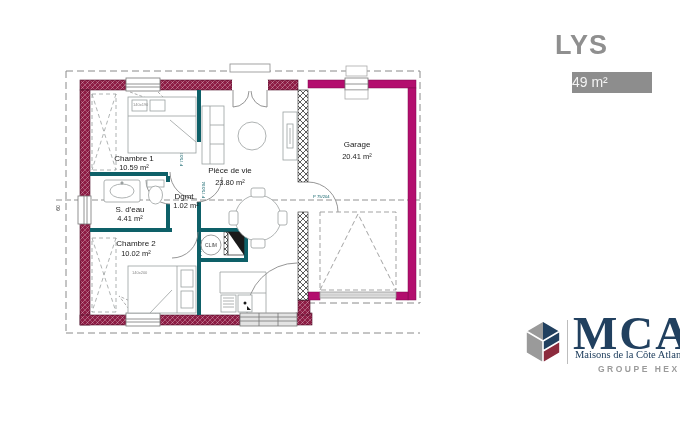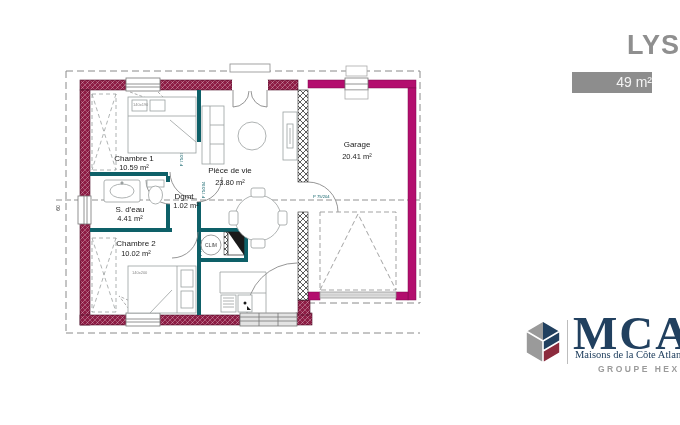--- a/index.html
+++ b/index.html
@@ -1,23 +1,23 @@
 <!DOCTYPE html>
 <html><head>
 <meta charset="utf-8">
 <style>
   html,body{margin:0;padding:0;background:#fff;}
   #screen{position:relative;width:680px;height:425px;overflow:hidden;background:#ffffff;
           font-family:"Liberation Sans",sans-serif;}
   #plan-svg{position:absolute;left:0;top:0;}
-  .title{position:absolute;left:555px;top:30px;width:125px;text-align:right;
+  .title{position:absolute;left:555px;top:30px;width:125px;text-align:left;
          font-size:27px;font-weight:bold;color:#8f8f8f;letter-spacing:1px;}
   .area-badge{position:absolute;left:572px;top:72px;width:80px;height:21px;
               background:#8d8d8d;color:#f3f3f3;font-size:14px;line-height:21px;
-              text-align:right;}
+              text-align:left;}
   .logo{position:absolute;left:520px;top:312px;width:200px;height:75px;}
   .logo-cube{position:absolute;left:2px;top:6px;}
   .logo-divider{position:absolute;left:47px;top:8px;width:1px;height:44px;background:#bdbdbd;}
   .logo-brand{position:absolute;left:53px;top:-6px;font-family:"Liberation Serif",serif;
               font-size:47px;font-weight:bold;color:#21405f;letter-spacing:2px;white-space:nowrap;}
   .logo-tagline{position:absolute;left:55px;top:37px;font-family:"Liberation Serif",serif;
                 font-size:10.5px;color:#21405f;white-space:nowrap;}
   .logo-group{position:absolute;left:78px;top:52px;font-size:8.5px;font-weight:bold;
               color:#9b9b9b;letter-spacing:2.5px;white-space:nowrap;}
   .room-name{font-size:8px;fill:#1a1a1a;}

